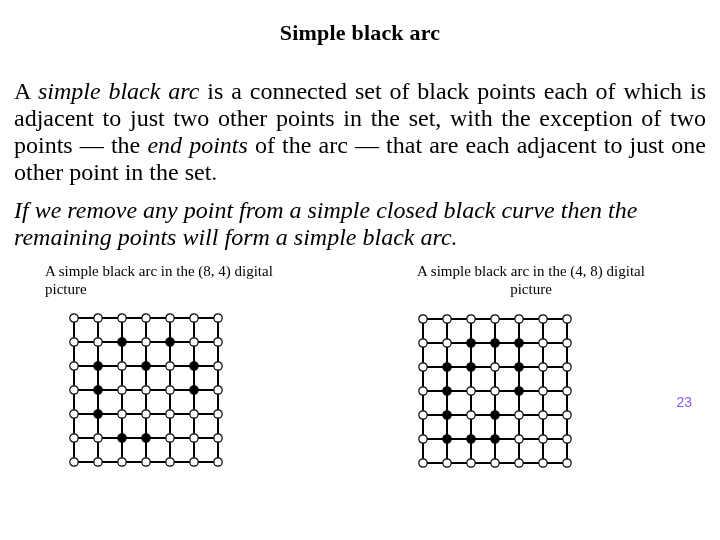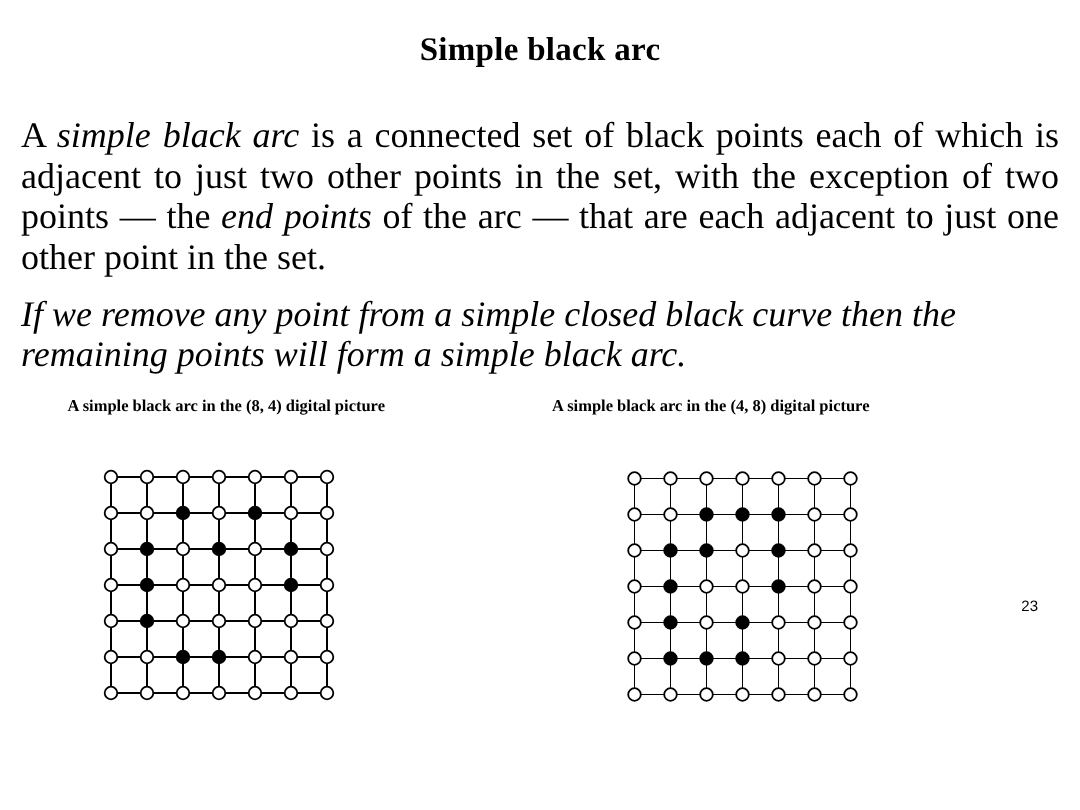--- a/index.html
+++ b/index.html
@@ -51,27 +51,27 @@
   }
   .para.p1 { top: 0; }
   .para.p2 { margin-top: 11px; text-align: left; font-style: italic; }
   .para em {
     font-style: italic;
   }
 
   
   .caption {
     position: absolute;
-    font-size: 11px;
-    font-weight: bold;
+    font-size: 15px;
+    font-weight: normal;
     line-height: 18px;
     width: 250px;
   }
   .caption-left  { left: 45px;  top: 262px; }
-  .caption-right { left: 368px; top: 262px; }
+  .caption-right { left: 406px; top: 262px; text-align: center; }
 
   
   .figure {
     position: absolute;
   }
   .figure-left  { left: 60px;  top: 304px; }
   .figure-right { left: 409px; top: 305px; }
 
   .grid-svg line {
     stroke: #000000;
@@ -84,22 +84,22 @@
   }
   .grid-svg circle.node.white { fill: #ffffff; }
   .grid-svg circle.node.black { fill: #000000; }
 
   
   .page-number {
     position: absolute;
     right: 28px;
     bottom: 18px;
     font-family: "Liberation Sans", "DejaVu Sans", sans-serif;
-    font-size: 10px;
-    color: #000000;
+    font-size: 14px;
+    color: #8b5cf6;
   }
 </style>
 </head>
 <body>
 
 <div class="slide">
 
   <div class="title">Simple black arc</div>
 
   <div class="body-block" style="top:78px;">

